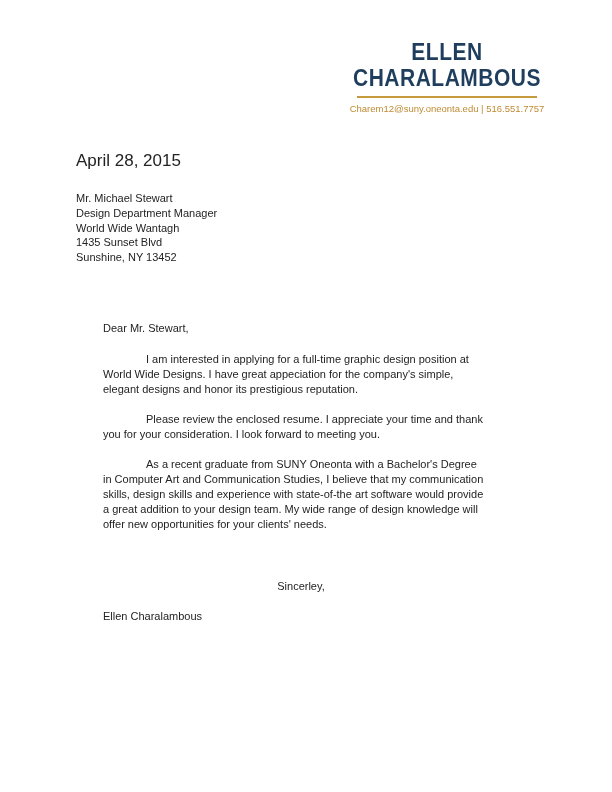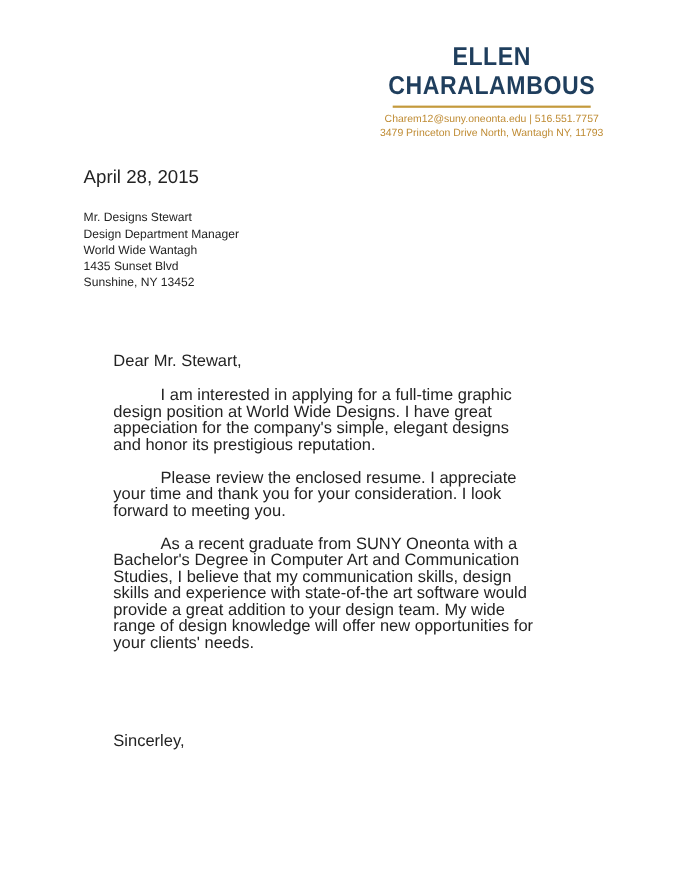--- a/index.html
+++ b/index.html
@@ -66,62 +66,63 @@
     line-height: 14.8px;
     color: #232323;
   }
 
   
   .letter-body {
     position: absolute;
     left: 103px;
     top: 321px;
     width: 396px;
-    font-size: 15px;
+    font-size: 11px;
     line-height: 15px;
     color: #232323;
   }
   .salutation {
     margin: 0 0 16px 0;
   }
   .letter-body p {
     margin: 0 12px 15px 0;
     text-indent: 43px;
   }
   .closing {
-    margin-top: 74px;
+    margin-top: 47px;
+    text-align: center;
   }
   .signature {
     margin-top: 15px;
   }
 </style>
 </head>
 <body>
 
 <div class="page">
 
   <div class="header">
     <div class="name-line">ELLEN</div>
     <div class="name-line">CHARALAMBOUS</div>
     <div class="header-rule"></div>
     <div class="contact-line">Charem12@suny.oneonta.edu | 516.551.7757</div>
-    <div class="contact-line">3479 Princeton Drive North, Wantagh NY, 11793</div>
   </div>
 
   <div class="date">April 28, 2015</div>
 
   <div class="recipient">
-    <div>Mr. Designs Stewart</div>
+    <div>Mr. Michael Stewart</div>
     <div>Design Department Manager</div>
     <div>World Wide Wantagh</div>
     <div>1435 Sunset Blvd</div>
     <div>Sunshine, NY 13452</div>
   </div>
 
   <div class="letter-body">
     <div class="salutation">Dear Mr. Stewart,</div>
     <p>I am interested in applying for a full-time graphic design position at World Wide Designs. I have great appeciation for the company's simple, elegant designs and honor its prestigious reputation.</p>
     <p>Please review the enclosed resume. I appreciate your time and thank you for your consideration. I look forward to meeting you.</p>
     <p>As a recent graduate from SUNY Oneonta with a Bachelor's Degree in Computer Art and Communication Studies, I believe that my communication skills, design skills and experience with state-of-the art software would provide a great addition to your design team. My wide range of design knowledge will offer new opportunities for your clients' needs.</p>
     <div class="closing">Sincerley,</div>
+    <div class="signature">Ellen Charalambous</div>
   </div>
 
 </div>
 
 </body></html>

